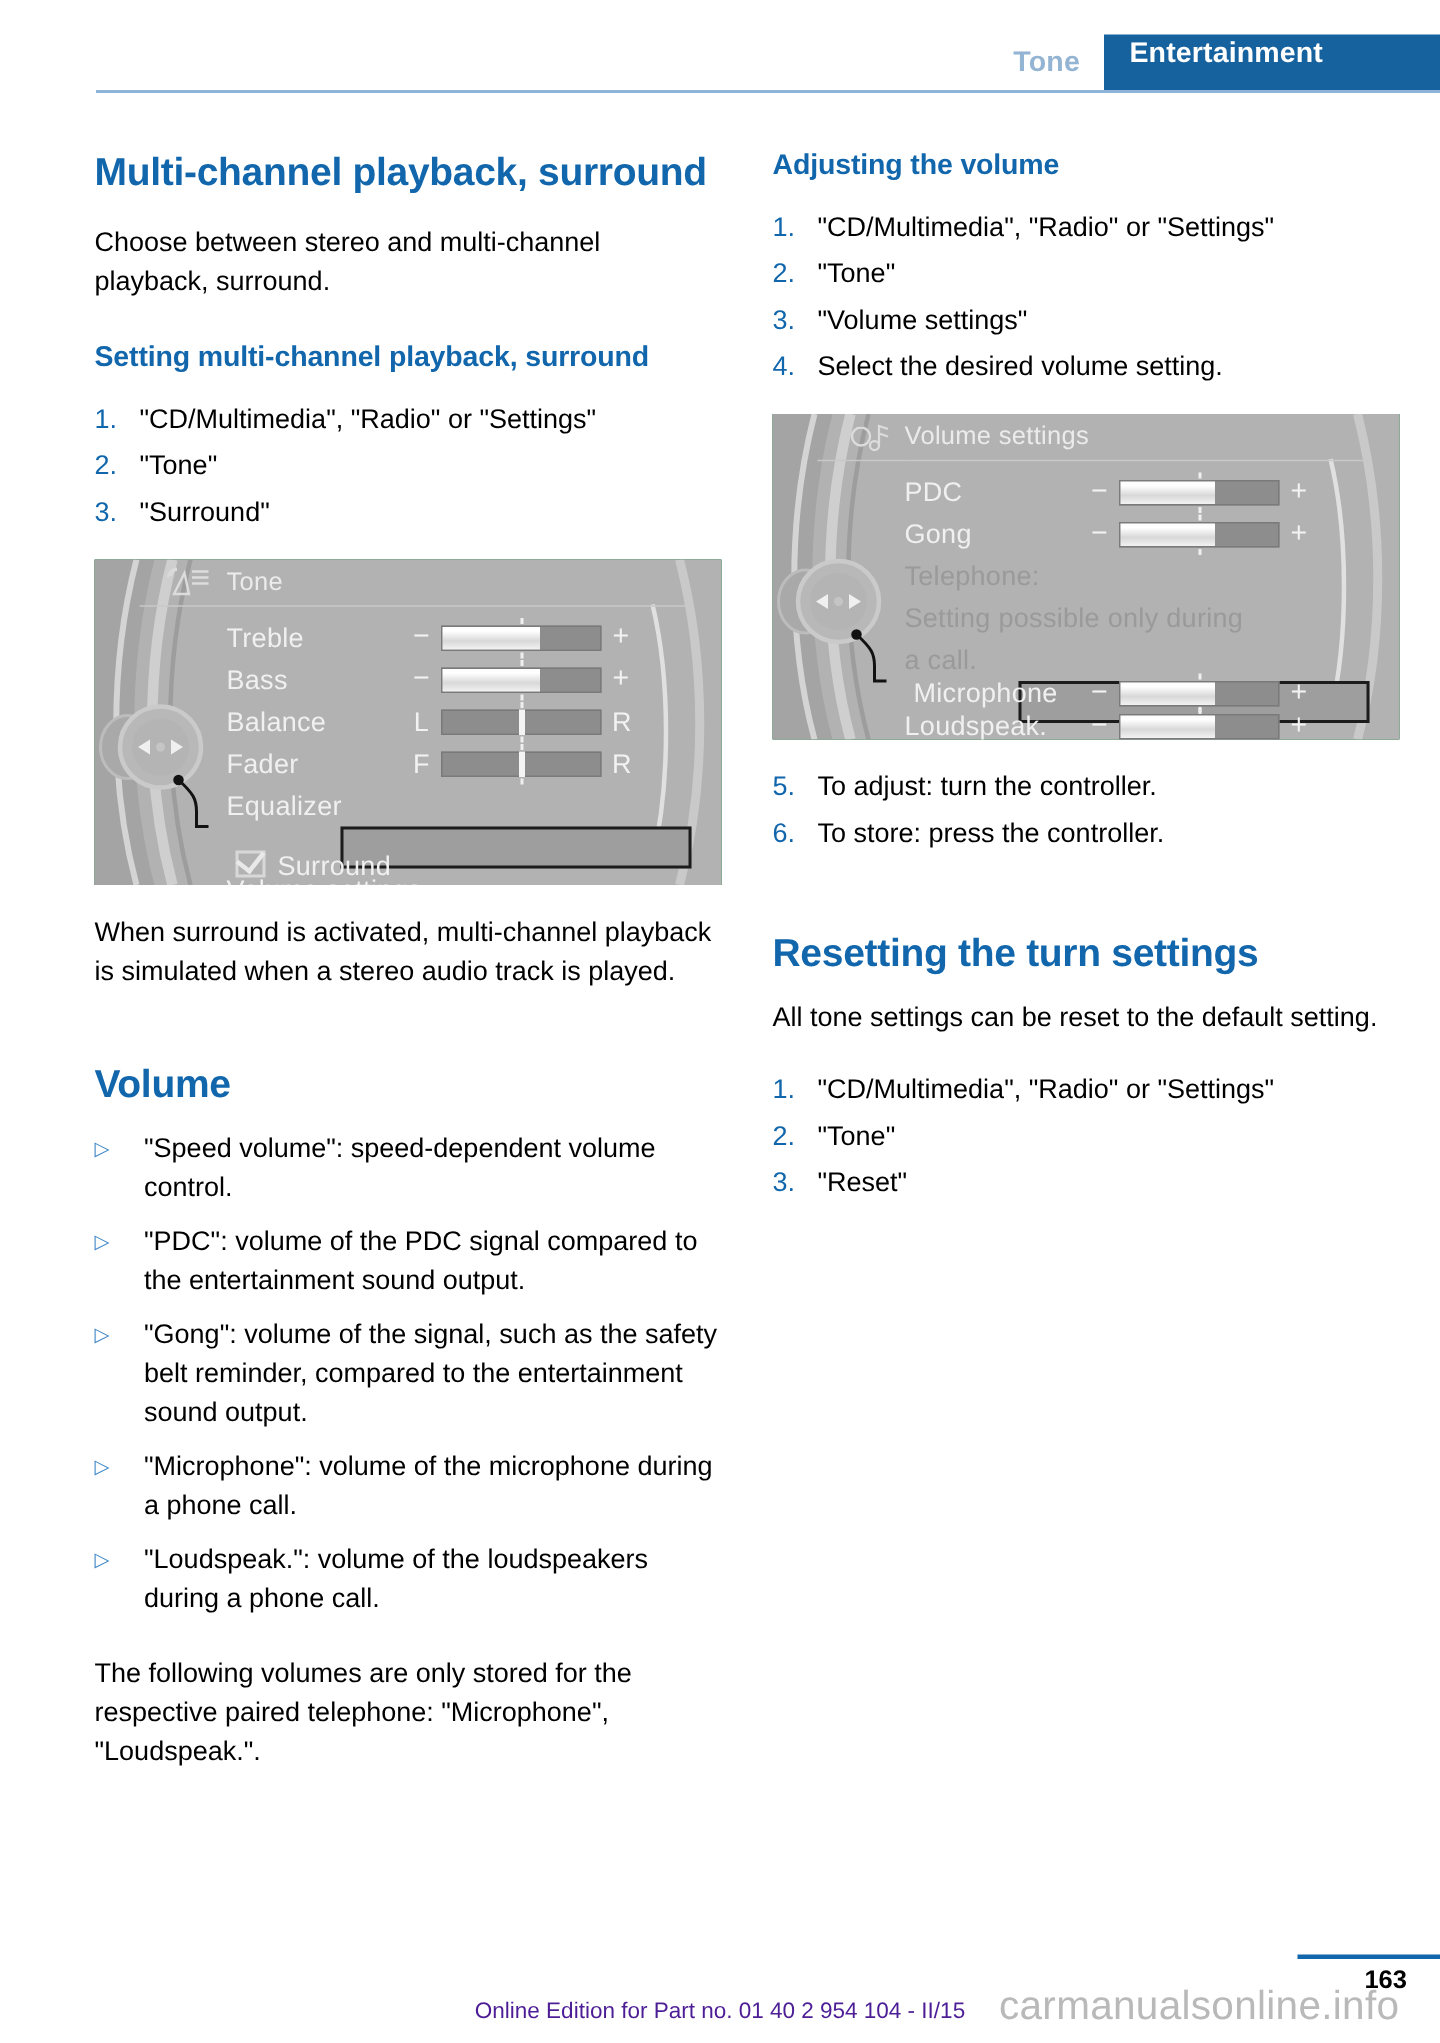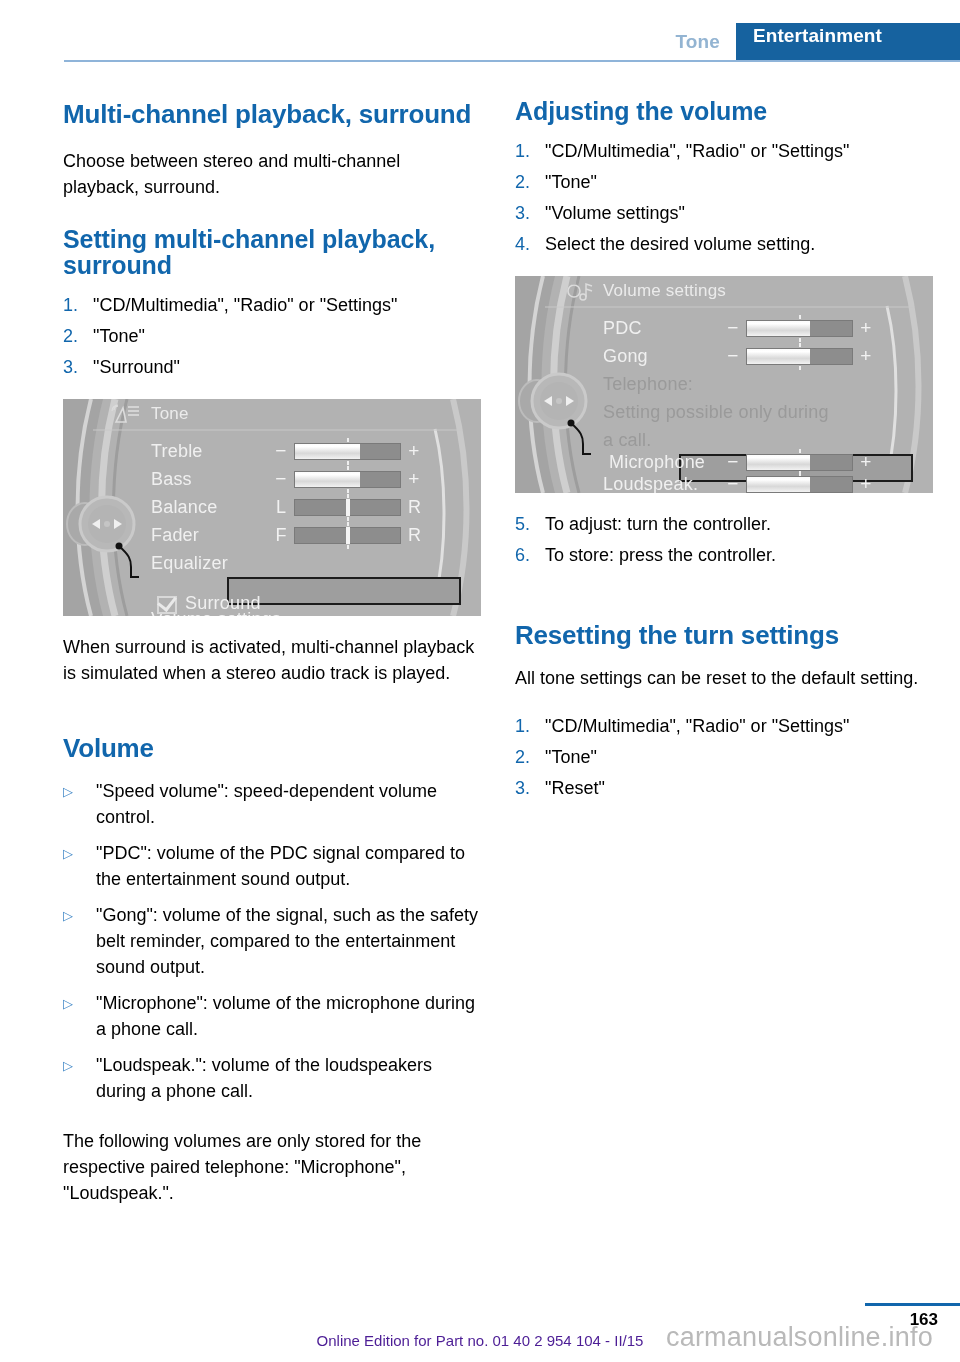--- a/index.html
+++ b/index.html
@@ -66,21 +66,21 @@
   h1.chapter {
     margin: 0 0 0 0;
     font-size: 26px;
     line-height: 32px;
     font-weight: bold;
     color: #1166ac;
     letter-spacing: -.2px;
   }
   h2.sub {
     margin: 0;
-    font-size: 25px;
+    font-size: 19px;
     line-height: 26px;
     font-weight: bold;
     color: #1166ac;
     letter-spacing: -.1px;
   }
   p.body {
     margin: 0;
     font-size: 18px;
     line-height: 26px;
     color: #000;
@@ -395,21 +395,21 @@
           <span class="sgn l">R</span>
         </span>
       </div>
 
       <div class="row">
         <span class="lbl" style="width:auto;flex:0 0 auto;">Equalizer</span>
       </div>
 
       <div class="row" style="height:28px;">
         <div class="row-hl" style="top:0;"></div>
-        <span style="position:relative;z-index:2;display:flex;align-items:flex-end;padding-left:6px;margin-top:24px;">
+        <span style="position:relative;z-index:2;display:flex;align-items:flex-start;padding-left:6px;margin-top:24px;">
           <span class="chk"></span>
           <span>Surround</span>
         </span>
       </div>
 
       <div class="row">
         <span class="lbl" style="width:auto;flex:0 0 auto;">Volume settings</span>
       </div>
     </div>
   </div>

